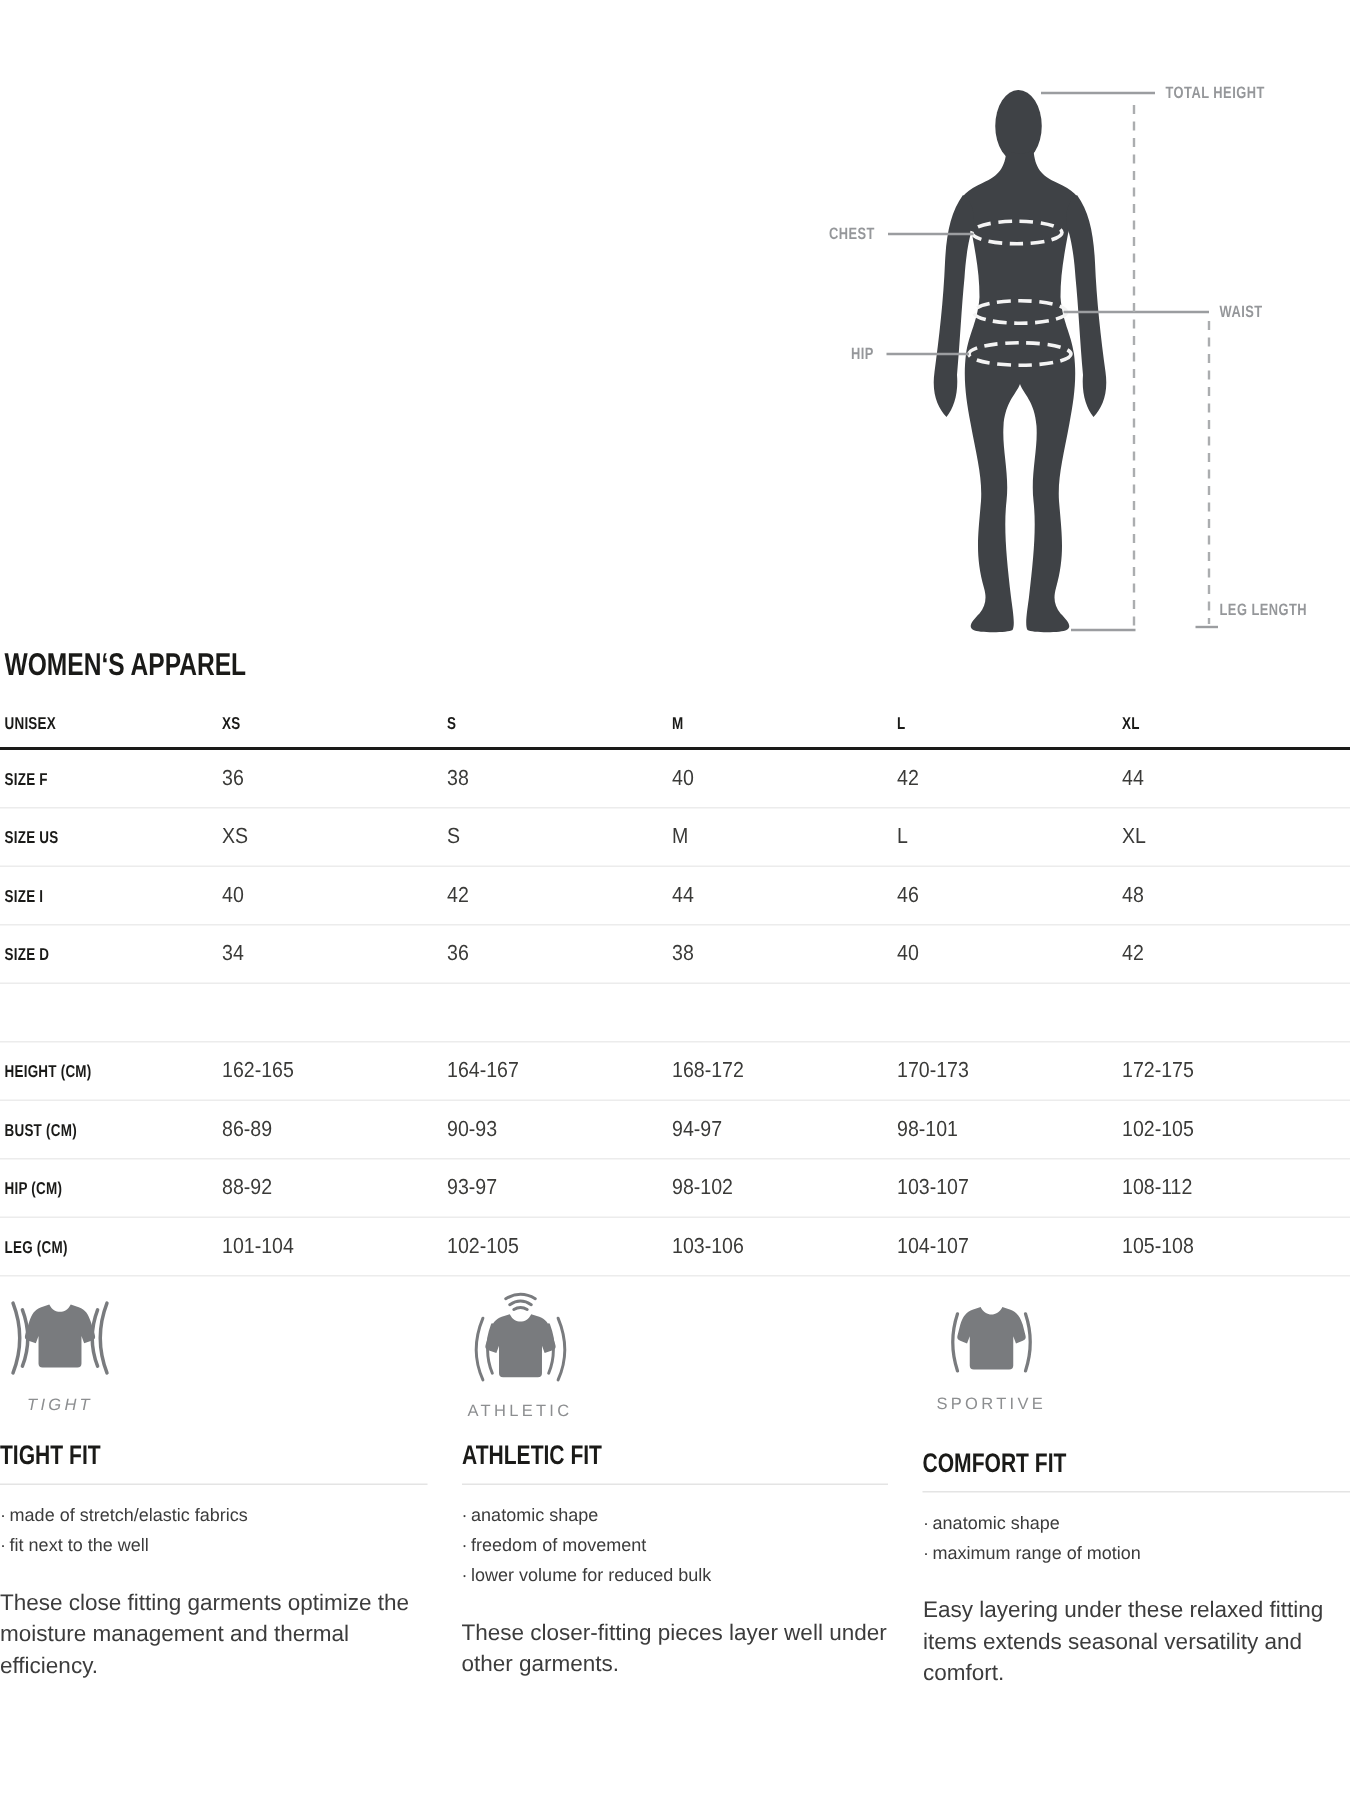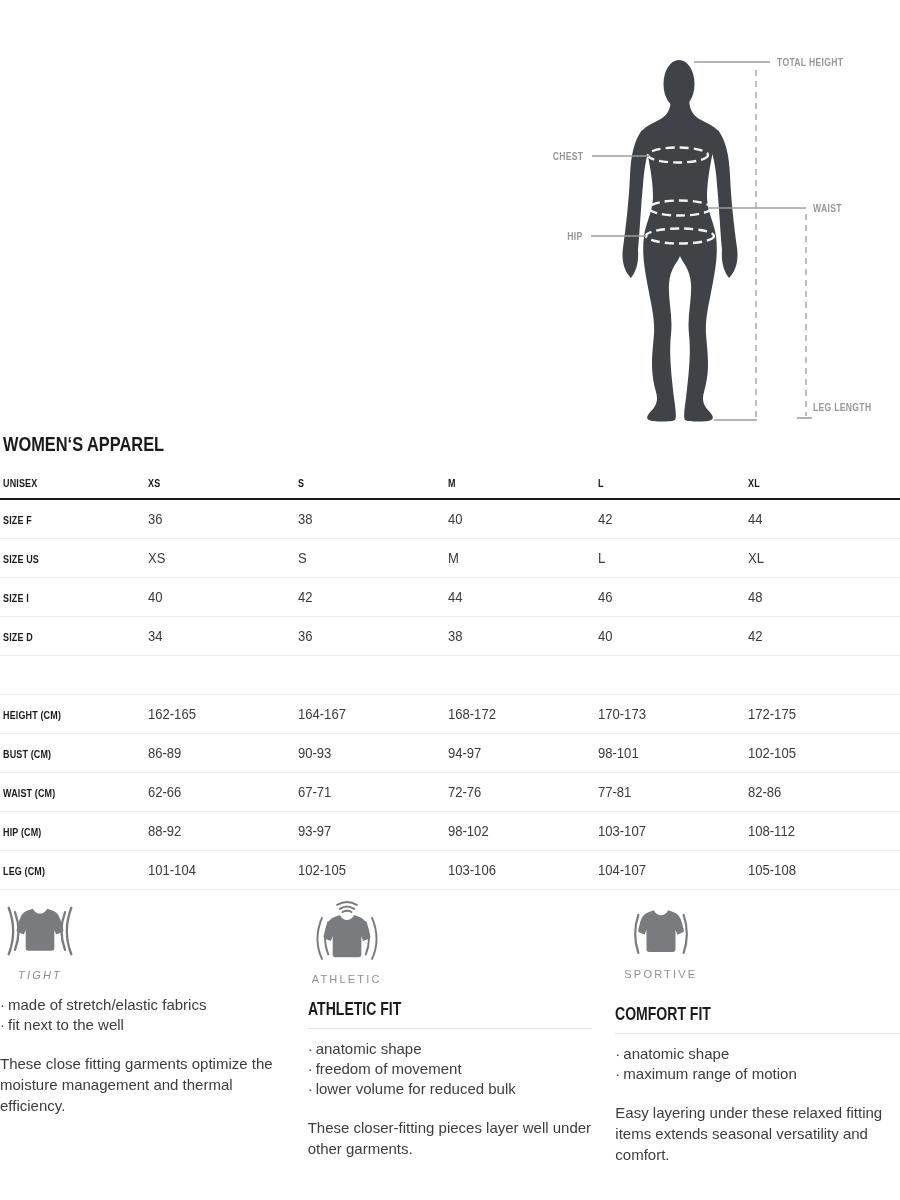--- a/index.html
+++ b/index.html
@@ -37,21 +37,21 @@
 
   
   .fits{display:grid;grid-template-columns:repeat(3,1fr);column-gap:23px;
         margin-top:9px;width:900px;}
   .icon-block{display:inline-block;text-align:center;}
   .fit-col .icon-wrap{height:86px;}
   .icon-label{display:block;font-size:11px;letter-spacing:2.2px;color:#8c8e90;margin-top:2px;}
   .fit-head{margin:14px 0 0 0;font-size:18px;line-height:20px;color:#1a1a18;
             padding-bottom:9px;border-bottom:1px solid #e4e4e4;}
   .bullets{margin-top:10px;}
-  .bullet{font-size:15px;line-height:20px;color:#3c3c3c;}
+  .bullet{font-size:12px;line-height:20px;color:#3c3c3c;}
   .bullet::before{content:"\00B7\2009";}
   .fit-desc{margin:18px 0 0 0;font-size:15px;line-height:21px;color:#3c3c3c;}
   .c1 .icon-wrap{padding-left:6px;font-style:italic;}
   .c2 .icon-wrap{padding-left:2px;}
   .c3 .icon-wrap{padding-left:9px;padding-top:5px;}
 </style>
 </head>
 <body>
 
 <div class="page">
@@ -197,28 +197,20 @@
         </div>
         <div class="tr">
           <div class="td lbl"><span class="cnd">BUST (CM)</span></div>
           <div class="td"><span class="val">86-89</span></div>
           <div class="td"><span class="val">90-93</span></div>
           <div class="td"><span class="val">94-97</span></div>
           <div class="td"><span class="val">98-101</span></div>
           <div class="td"><span class="val">102-105</span></div>
         </div>
         <div class="tr">
-          <div class="td lbl"><span class="cnd">WAIST (CM)</span></div>
-          <div class="td"><span class="val">62-66</span></div>
-          <div class="td"><span class="val">67-71</span></div>
-          <div class="td"><span class="val">72-76</span></div>
-          <div class="td"><span class="val">77-81</span></div>
-          <div class="td"><span class="val">82-86</span></div>
-        </div>
-        <div class="tr">
           <div class="td lbl"><span class="cnd">HIP (CM)</span></div>
           <div class="td"><span class="val">88-92</span></div>
           <div class="td"><span class="val">93-97</span></div>
           <div class="td"><span class="val">98-102</span></div>
           <div class="td"><span class="val">103-107</span></div>
           <div class="td"><span class="val">108-112</span></div>
         </div>
         <div class="tr">
           <div class="td lbl"><span class="cnd">LEG (CM)</span></div>
           <div class="td"><span class="val">101-104</span></div>
@@ -240,20 +232,21 @@
               <path d="M 10,14 Q 18,35 10,56"></path>
               <path d="M 3,9  Q 13,35 3,61"></path>
               <path d="M 66,14 Q 58,35 66,56"></path>
               <path d="M 73,9  Q 63,35 73,61"></path>
             </g>
             <path fill="#797b7e" d="M 30,10 L 24,12 C 19,14 17,17 15,23 L 12,33 C 11.5,35 12,36 14,36.8 L 20,39 L 22,33.5 L 22,54 C 22,56 23,57 25,57 L 51,57 C 53,57 54,56 54,54 L 54,33.5 L 56,39 L 62,36.8 C 64,36 64.5,35 64,33 L 61,23 C 59,17 57,14 52,12 L 46,10 C 44,14 41,15.5 38,15.5 C 35,15.5 32,14 30,10 Z"></path>
           </svg>
           <span class="icon-label">TIGHT</span>
         </span>
       </div>
+      <h2 class="fit-head"><span class="cnd">TIGHT FIT</span></h2>
       <div class="bullets">
           <div class="bullet">made of stretch/elastic fabrics</div>
           <div class="bullet">fit next to the well</div>
         </div>
       <p class="fit-desc">These close fitting garments optimize the moisture management and thermal efficiency.</p>
     </div>
 
     <div class="fit-col c2">
       <div class="icon-wrap">
         <span class="icon-block">

